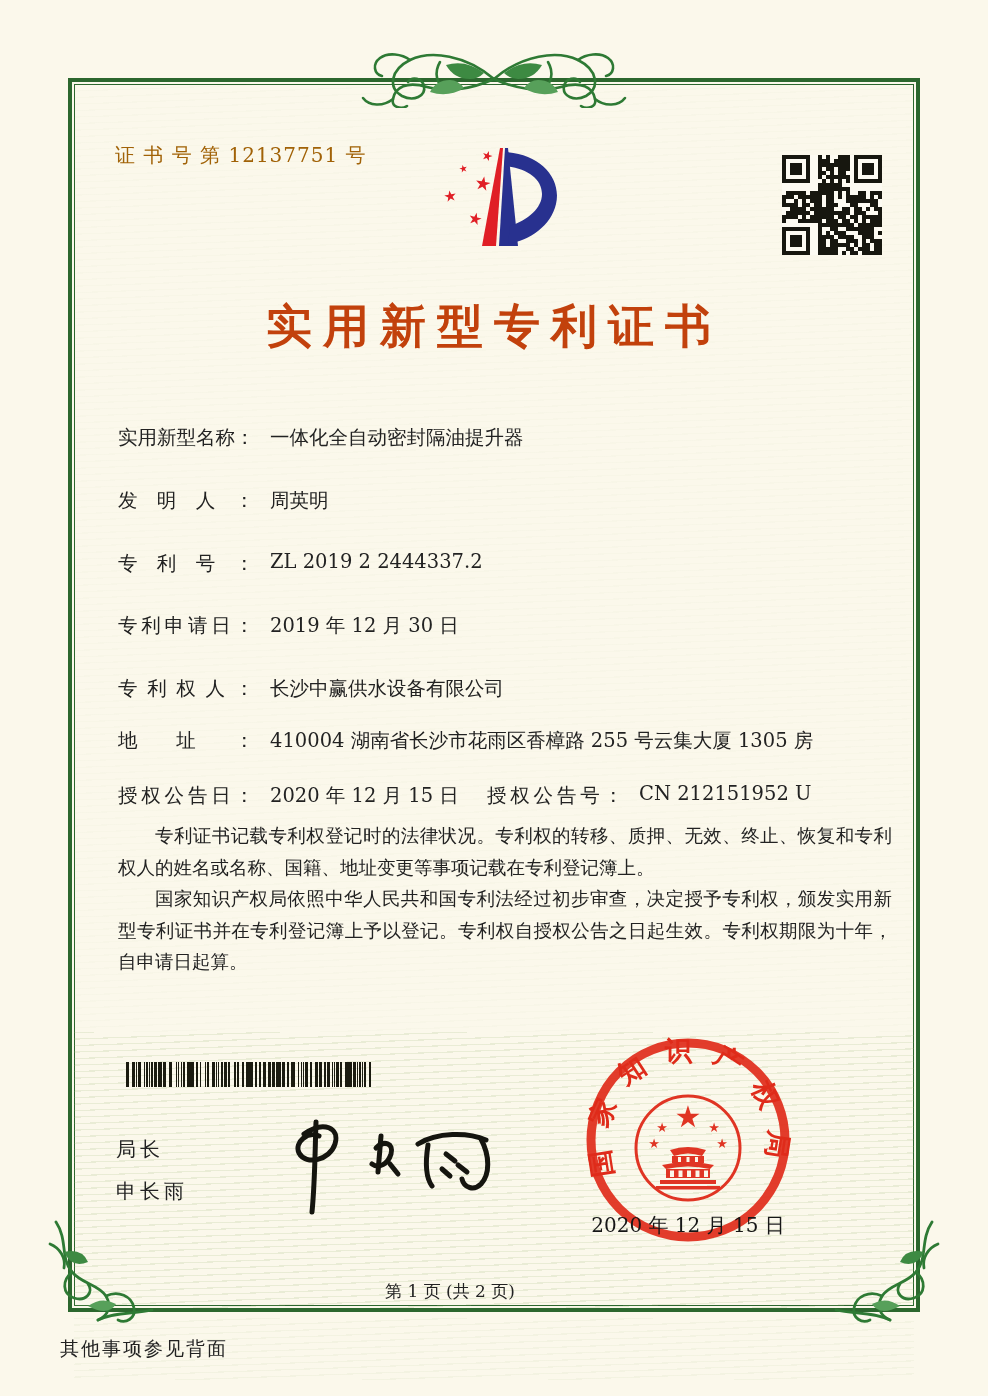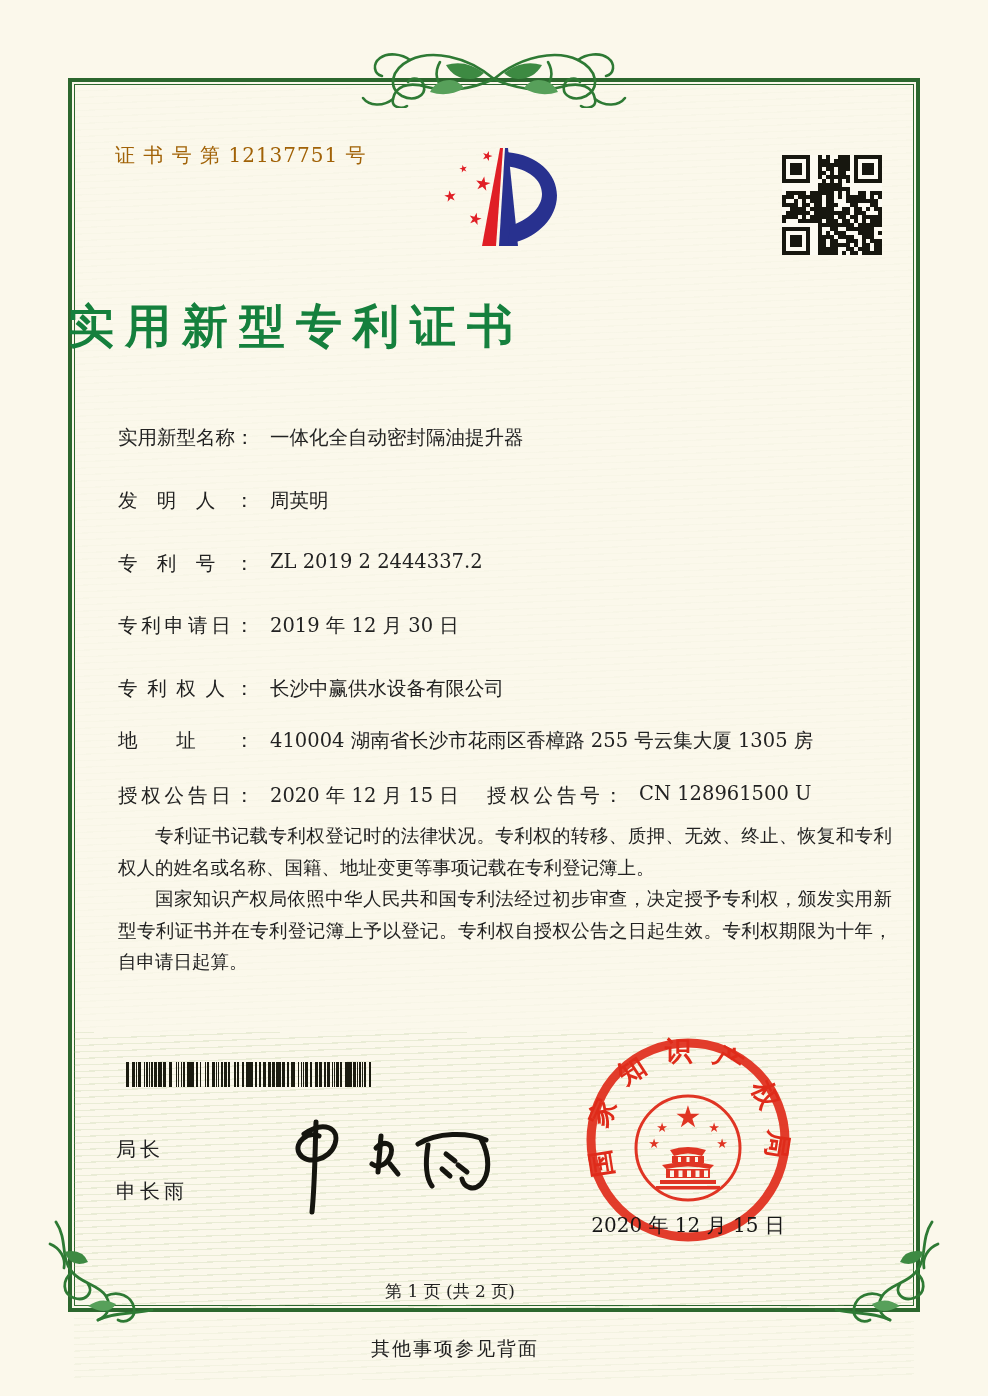--- a/index.html
+++ b/index.html
@@ -25,43 +25,43 @@
     background:repeating-linear-gradient(178deg,
       rgba(148,178,110,.22) 0 1.2px, rgba(255,255,255,0) 1.2px 6.5px);
     pointer-events:none;
   }
   #waves-low{top:1032px;height:276px;opacity:.8;}
   #waves-mid{top:84px;height:948px;opacity:.14;}
   #waves-out{top:1318px;height:62px;opacity:.35;}
   
   .cert-no{left:115px;top:142px;font-size:20px;letter-spacing:1px;color:#a16207;}
   .title{
-    left:68px;top:296px;width:852px;
-    font-size:46px;font-weight:700;letter-spacing:11px;color:#15803d;
+    left:68px;top:296px;width:852px;text-align:center;
+    font-size:46px;font-weight:700;letter-spacing:11px;color:#c2410c;
   }
   
   .field{left:118px;width:780px;font-size:19.5px;white-space:nowrap;}
   .flabel{
     display:inline-block;width:136px;vertical-align:top;
     text-align:justify;text-align-last:justify;-moz-text-align-last:justify;
   }
   .fvalue{margin-left:16px;}
   .pair2{position:absolute;left:369px;top:0;}
   
   .bodytext{
     left:118px;top:820px;width:774px;
     font-size:18.5px;line-height:31.5px;text-align:justify;
   }
   .bodytext p{margin:0;text-indent:2em;}
   
   .director-label{left:116px;top:1136px;font-size:20px;letter-spacing:4px;}
   .director-name{left:116px;top:1178px;font-size:20px;letter-spacing:4px;}
   .seal-date{left:582px;top:1212px;width:212px;text-align:center;font-size:20px;color:#161616;}
   .page-info{left:330px;top:1280px;width:240px;text-align:center;font-size:17px;}
-  .back-note{left:60px;top:1336px;width:790px;text-align:center;font-size:19px;letter-spacing:2px;}
+  .back-note{left:60px;top:1336px;width:790px;font-size:19px;letter-spacing:2px;}
   .flourish-right{transform:scaleX(-1);}
   svg{display:block;}
 </style>
 </head>
 <body>
 
 <div>
 
   <div class="abs frame"></div>
   <div class="abs waves" id="waves-mid"></div>
@@ -442,21 +442,21 @@
   </div>
   <div class="abs field" style="top:675px">
     <span class="flabel">专利权人：</span><span class="fvalue">长沙中赢供水设备有限公司</span>
   </div>
   <div class="abs field" style="top:727px">
     <span class="flabel">地址：</span><span class="fvalue">410004 湖南省长沙市花雨区香樟路 255 号云集大厦 1305 房</span>
   </div>
   <div class="abs field" style="top:782px">
     <span class="flabel">授权公告日：</span><span class="fvalue">2020 年 12 月 15 日</span>
     <span class="pair2">
-      <span class="flabel">授权公告号：</span><span class="fvalue">CN 128961500 U</span>
+      <span class="flabel">授权公告号：</span><span class="fvalue">CN 212151952 U</span>
     </span>
   </div>
 
   <div class="abs bodytext">
     <p>专利证书记载专利权登记时的法律状况。专利权的转移、质押、无效、终止、恢复和专利权人的姓名或名称、国籍、地址变更等事项记载在专利登记簿上。</p>
     <p>国家知识产权局依照中华人民共和国专利法经过初步审查，决定授予专利权，颁发实用新型专利证书并在专利登记簿上予以登记。专利权自授权公告之日起生效。专利权期限为十年，自申请日起算。</p>
   </div>
 
   <svg class="abs" id="barcode" style="left:125px;top:1062px" width="246" height="25" viewBox="0 0 246 25">
       <rect x="0" y="0" width="0" height="25" fill="#1b1b10"></rect>

